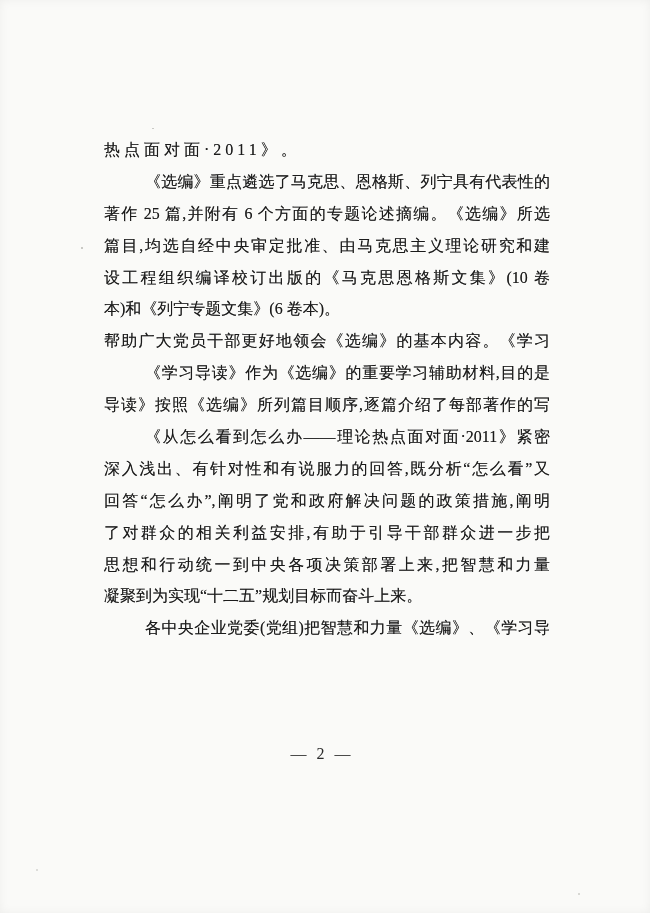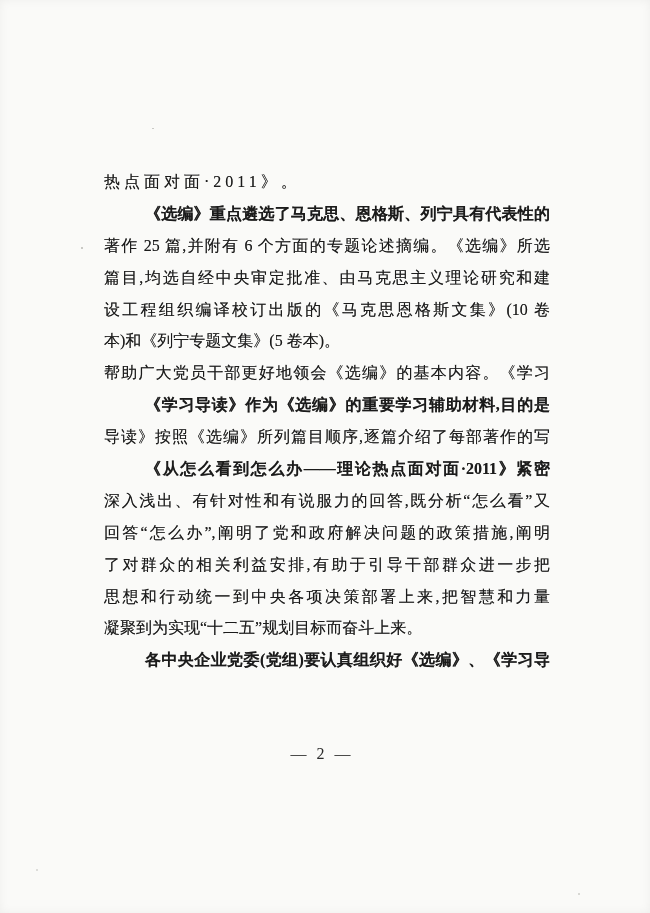--- a/index.html
+++ b/index.html
@@ -41,26 +41,24 @@
     text-align-last: justify;
     text-justify: inter-character;
   }
   
   .ln.e {
     text-align: left;
   }
   
   .ln.ind {
     padding-left: 41px;
-    font-weight: bold;
   }
   
   .ln.stretch {
     letter-spacing: 4px;
-    margin-top: 32px;
   }
   .footer {
     position: absolute;
     left: 0;
     right: 6px;
     top: 745px;
     text-align: center;
     font-size: 16px;
     letter-spacing: 3px;
     color: #2a2a2a;
@@ -79,31 +77,31 @@
 <body>
 
 <div class="page">
 
   <div class="textblock">
     <div class="ln e stretch">热点面对面·2011》。</div>
     <div class="ln j ind">《选编》重点遴选了马克思、恩格斯、列宁具有代表性的</div>
     <div class="ln j">著作 25 篇,并附有 6 个方面的专题论述摘编。《选编》所选</div>
     <div class="ln j">篇目,均选自经中央审定批准、由马克思主义理论研究和建</div>
     <div class="ln j">设工程组织编译校订出版的《马克思恩格斯文集》(10 卷</div>
-    <div class="ln e">本)和《列宁专题文集》(5 卷本)。</div>
+    <div class="ln e">本)和《列宁专题文集》(6 卷本)。</div>
     <div class="ln j">帮助广大党员干部更好地领会《选编》的基本内容。《学习</div>
     <div class="ln j ind">《学习导读》作为《选编》的重要学习辅助材料,目的是</div>
     <div class="ln j">导读》按照《选编》所列篇目顺序,逐篇介绍了每部著作的写</div>
     <div class="ln j ind">《从怎么看到怎么办——理论热点面对面·2011》紧密</div>
     <div class="ln j">深入浅出、有针对性和有说服力的回答,既分析“怎么看”又</div>
     <div class="ln j">回答“怎么办”,阐明了党和政府解决问题的政策措施,阐明</div>
     <div class="ln j">了对群众的相关利益安排,有助于引导干部群众进一步把</div>
     <div class="ln j">思想和行动统一到中央各项决策部署上来,把智慧和力量</div>
     <div class="ln e">凝聚到为实现“十二五”规划目标而奋斗上来。</div>
-    <div class="ln j ind">各中央企业党委(党组)要认真组织好《选编》、《学习导</div>
+    <div class="ln j ind">各中央企业党委(党组)把智慧和力量《选编》、《学习导</div>
   </div>
 
   <div class="footer">— 2 —</div>
 
   <div class="speck s1"></div>
   <div class="speck s2"></div>
   <div class="speck s3"></div>
   <div class="speck s4"></div>
 
 </div>

